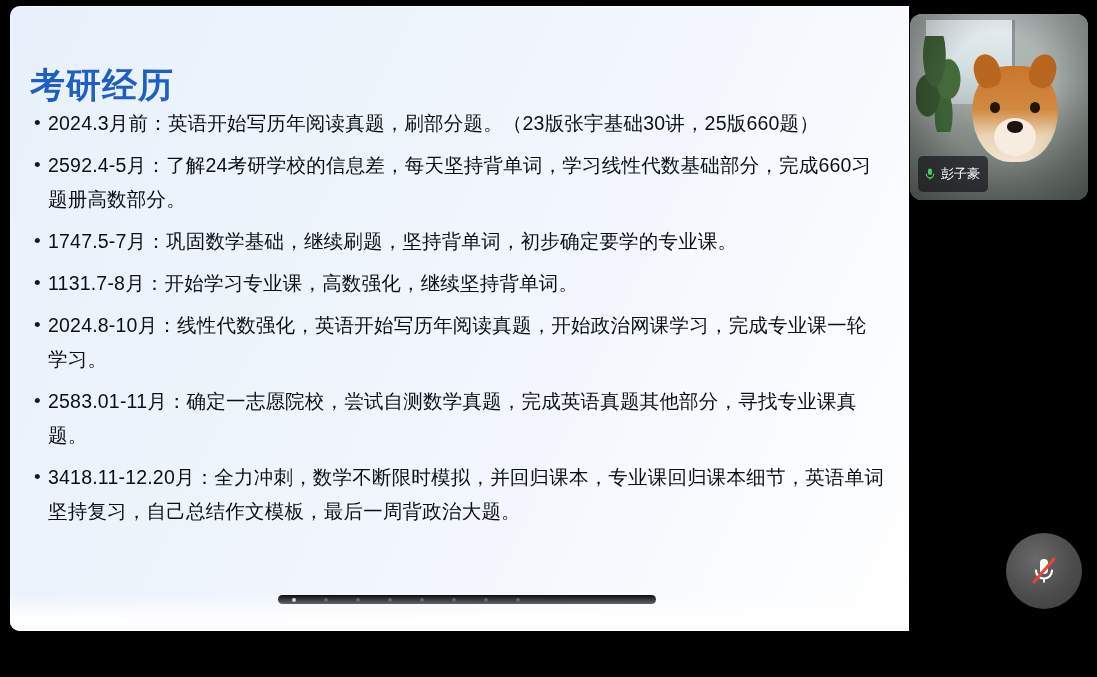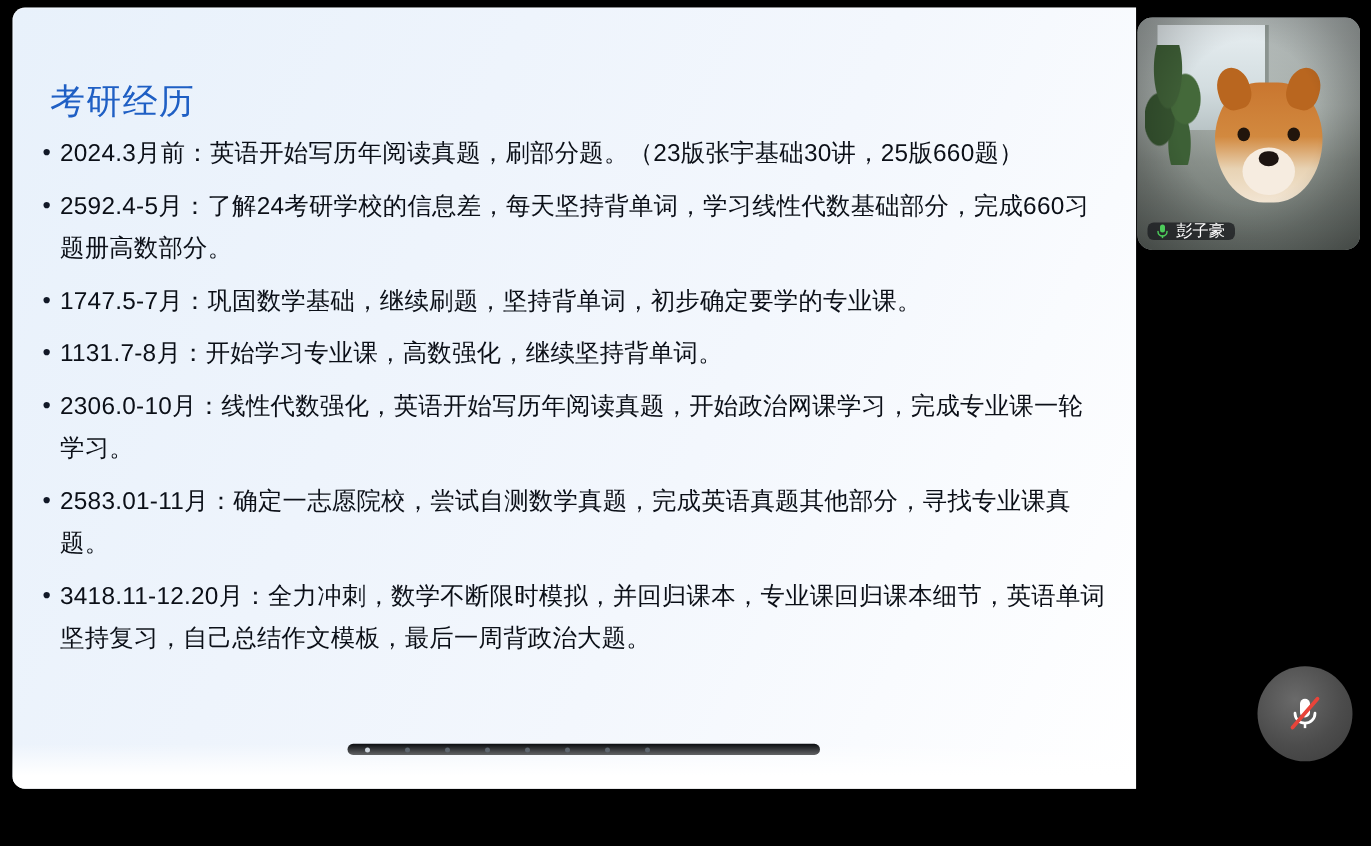--- a/index.html
+++ b/index.html
@@ -46,24 +46,24 @@
     position: absolute;
     left: 0;
     right: 0;
     bottom: 0;
     height: 36px;
     background: linear-gradient(to bottom, rgba(255,255,255,0) 0%, #ffffff 70%);
   }
 
   .slide-title {
     position: absolute;
-    left: 30px;
+    left: 20px;
     top: 56px;
-    font-size: 28px;
-    font-weight: normal;
+    font-size: 35px;
+    font-weight: bold;
     color: #1f5fc4;
     letter-spacing: 1px;
   }
 
   .bullets {
     position: absolute;
     left: 24px;
     top: 100px;
     right: 24px;
   }
@@ -210,21 +210,21 @@
   }
   .photo-vignette {
     position: absolute;
     inset: 0;
     background: radial-gradient(ellipse at 50% 45%, rgba(0,0,0,0) 45%, rgba(0,0,0,0.35) 100%);
   }
   .name-chip {
     position: absolute;
     left: 8px;
     bottom: 8px;
-    height: 14px;
+    height: 36px;
     display: flex;
     align-items: center;
     gap: 4px;
     padding: 0 8px 0 5px;
     border-radius: 5px;
     background: rgba(22,24,28,0.72);
   }
   .name-chip .label {
     font-size: 13px;
     color: #ffffff;
@@ -280,21 +280,21 @@
           <div class="bullet-text">1747.5-7月：巩固数学基础，继续刷题，坚持背单词，初步确定要学的专业课。</div>
         </div>
 
         <div class="bullet">
           <div class="bullet-dot">•</div>
           <div class="bullet-text">1131.7-8月：开始学习专业课，高数强化，继续坚持背单词。</div>
         </div>
 
         <div class="bullet">
           <div class="bullet-dot">•</div>
-          <div class="bullet-text">2306.0-10月：线性代数强化，英语开始写历年阅读真题，开始政治网课学习，完成专业课一轮学习。</div>
+          <div class="bullet-text">2024.8-10月：线性代数强化，英语开始写历年阅读真题，开始政治网课学习，完成专业课一轮学习。</div>
         </div>
 
         <div class="bullet">
           <div class="bullet-dot">•</div>
           <div class="bullet-text">2583.01-11月：确定一志愿院校，尝试自测数学真题，完成英语真题其他部分，寻找专业课真题。</div>
         </div>
 
         <div class="bullet">
           <div class="bullet-dot">•</div>
           <div class="bullet-text">3418.11-12.20月：全力冲刺，数学不断限时模拟，并回归课本，专业课回归课本细节，英语单词坚持复习，自己总结作文模板，最后一周背政治大题。</div>

